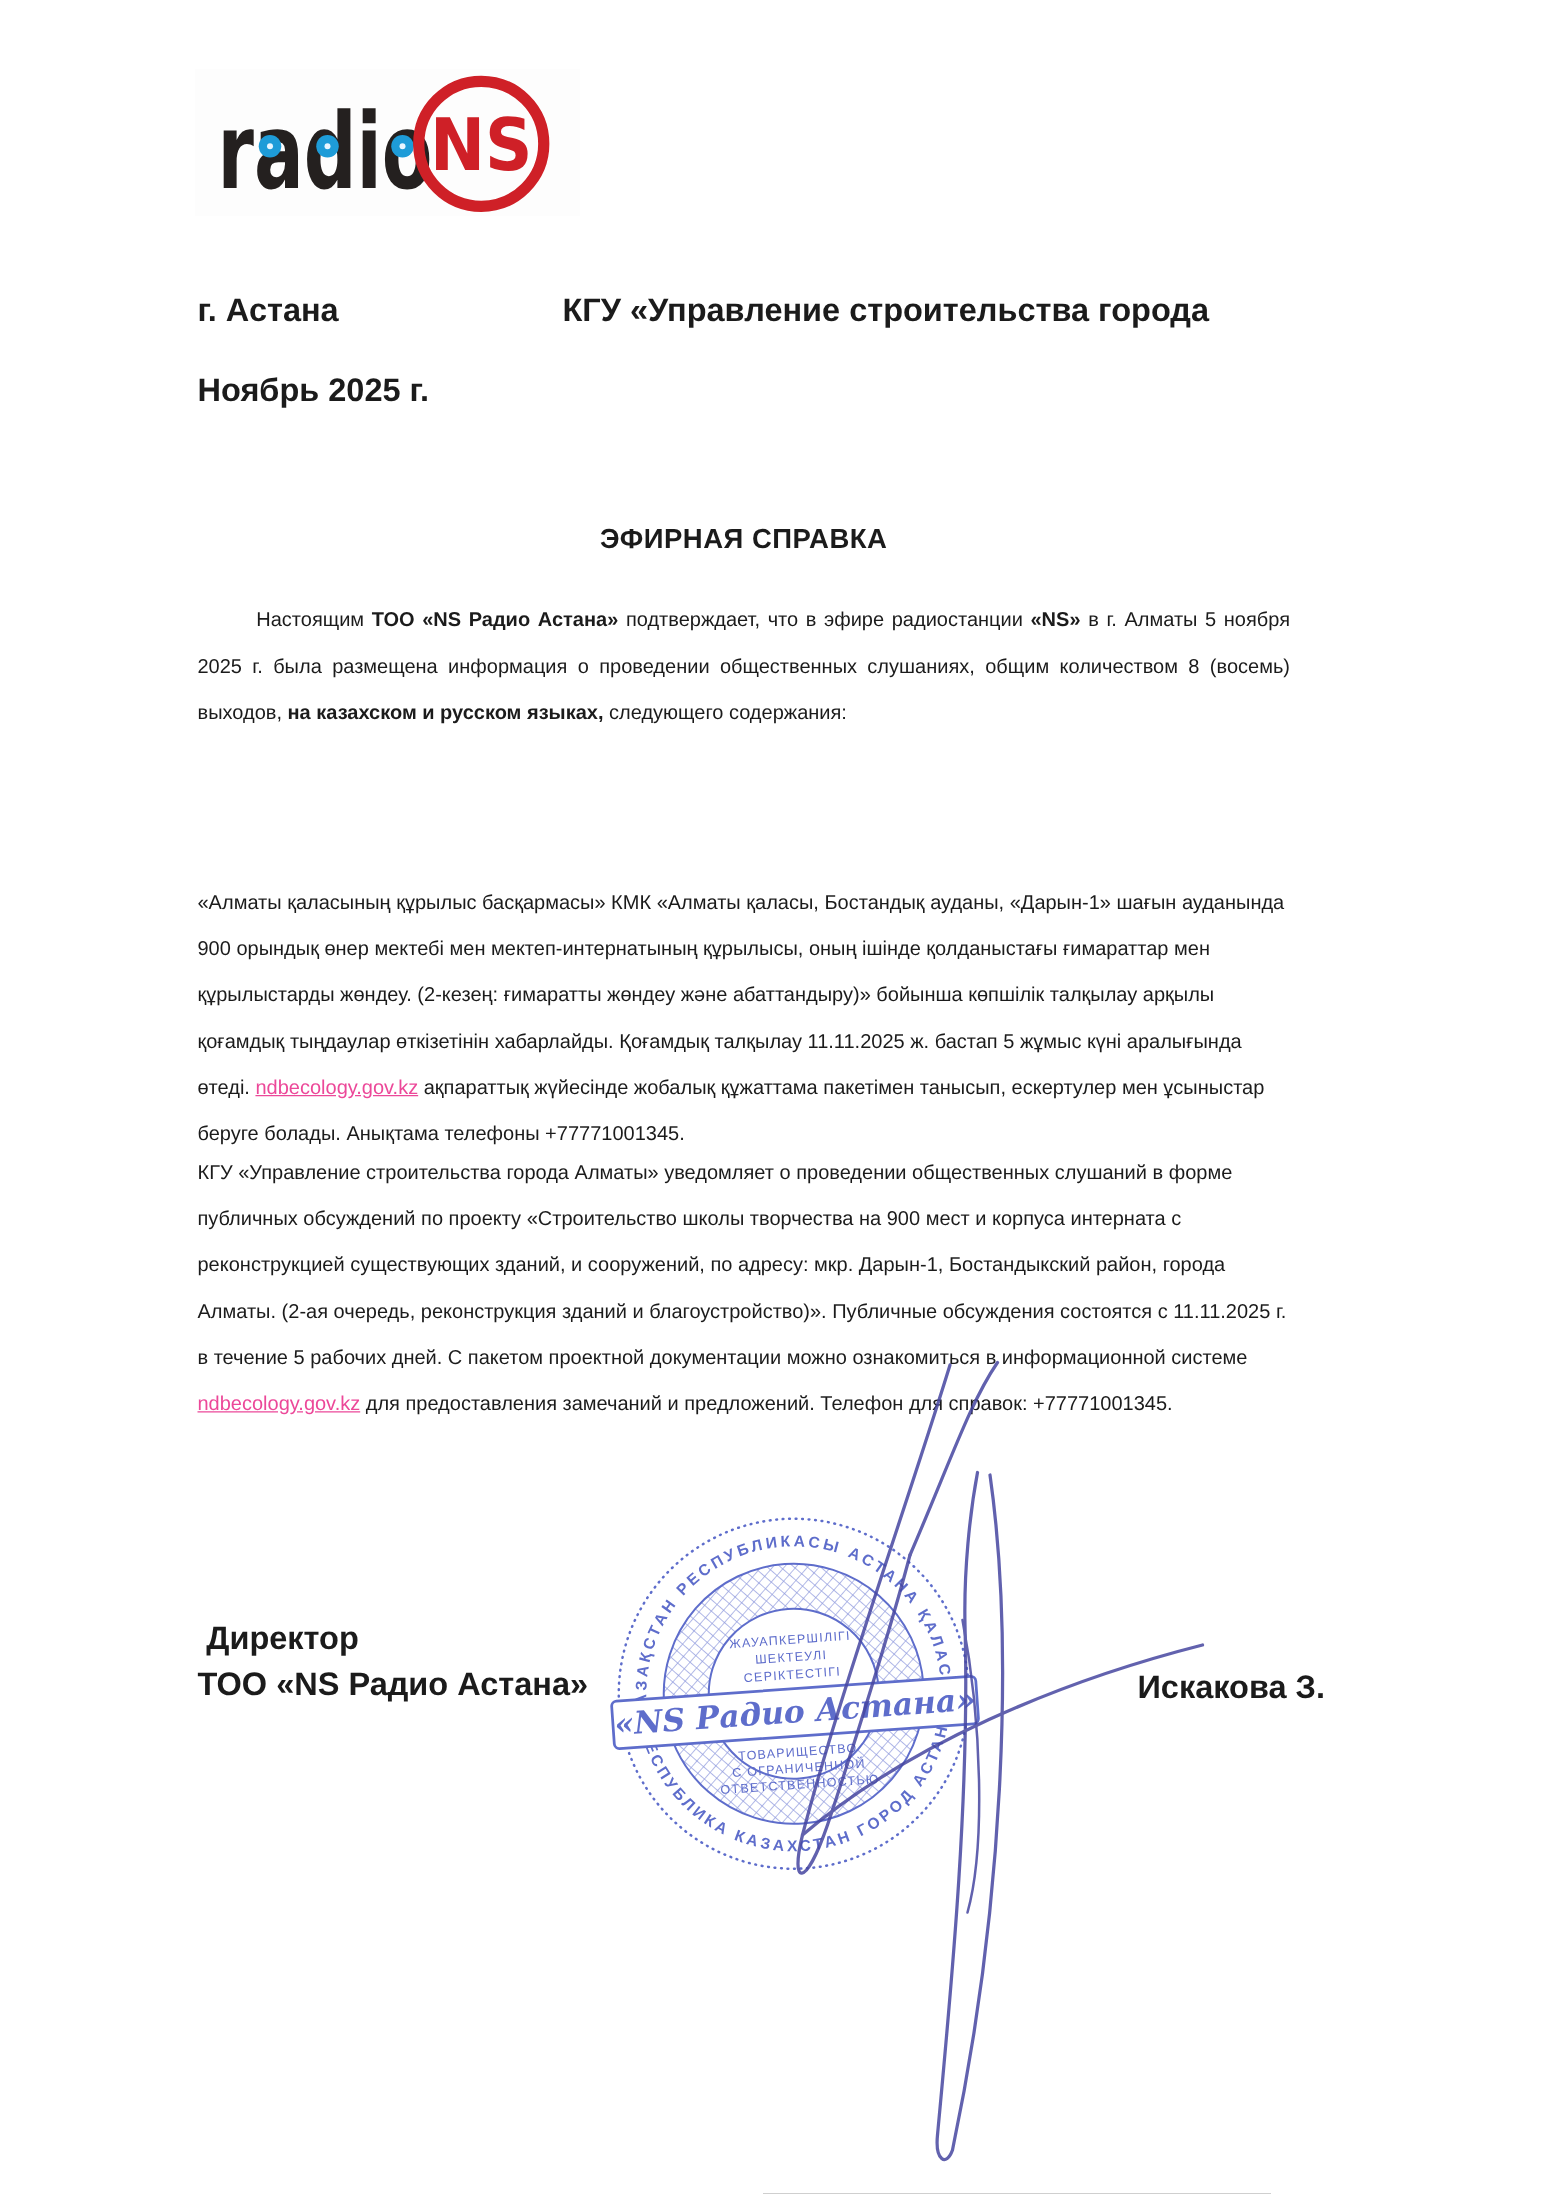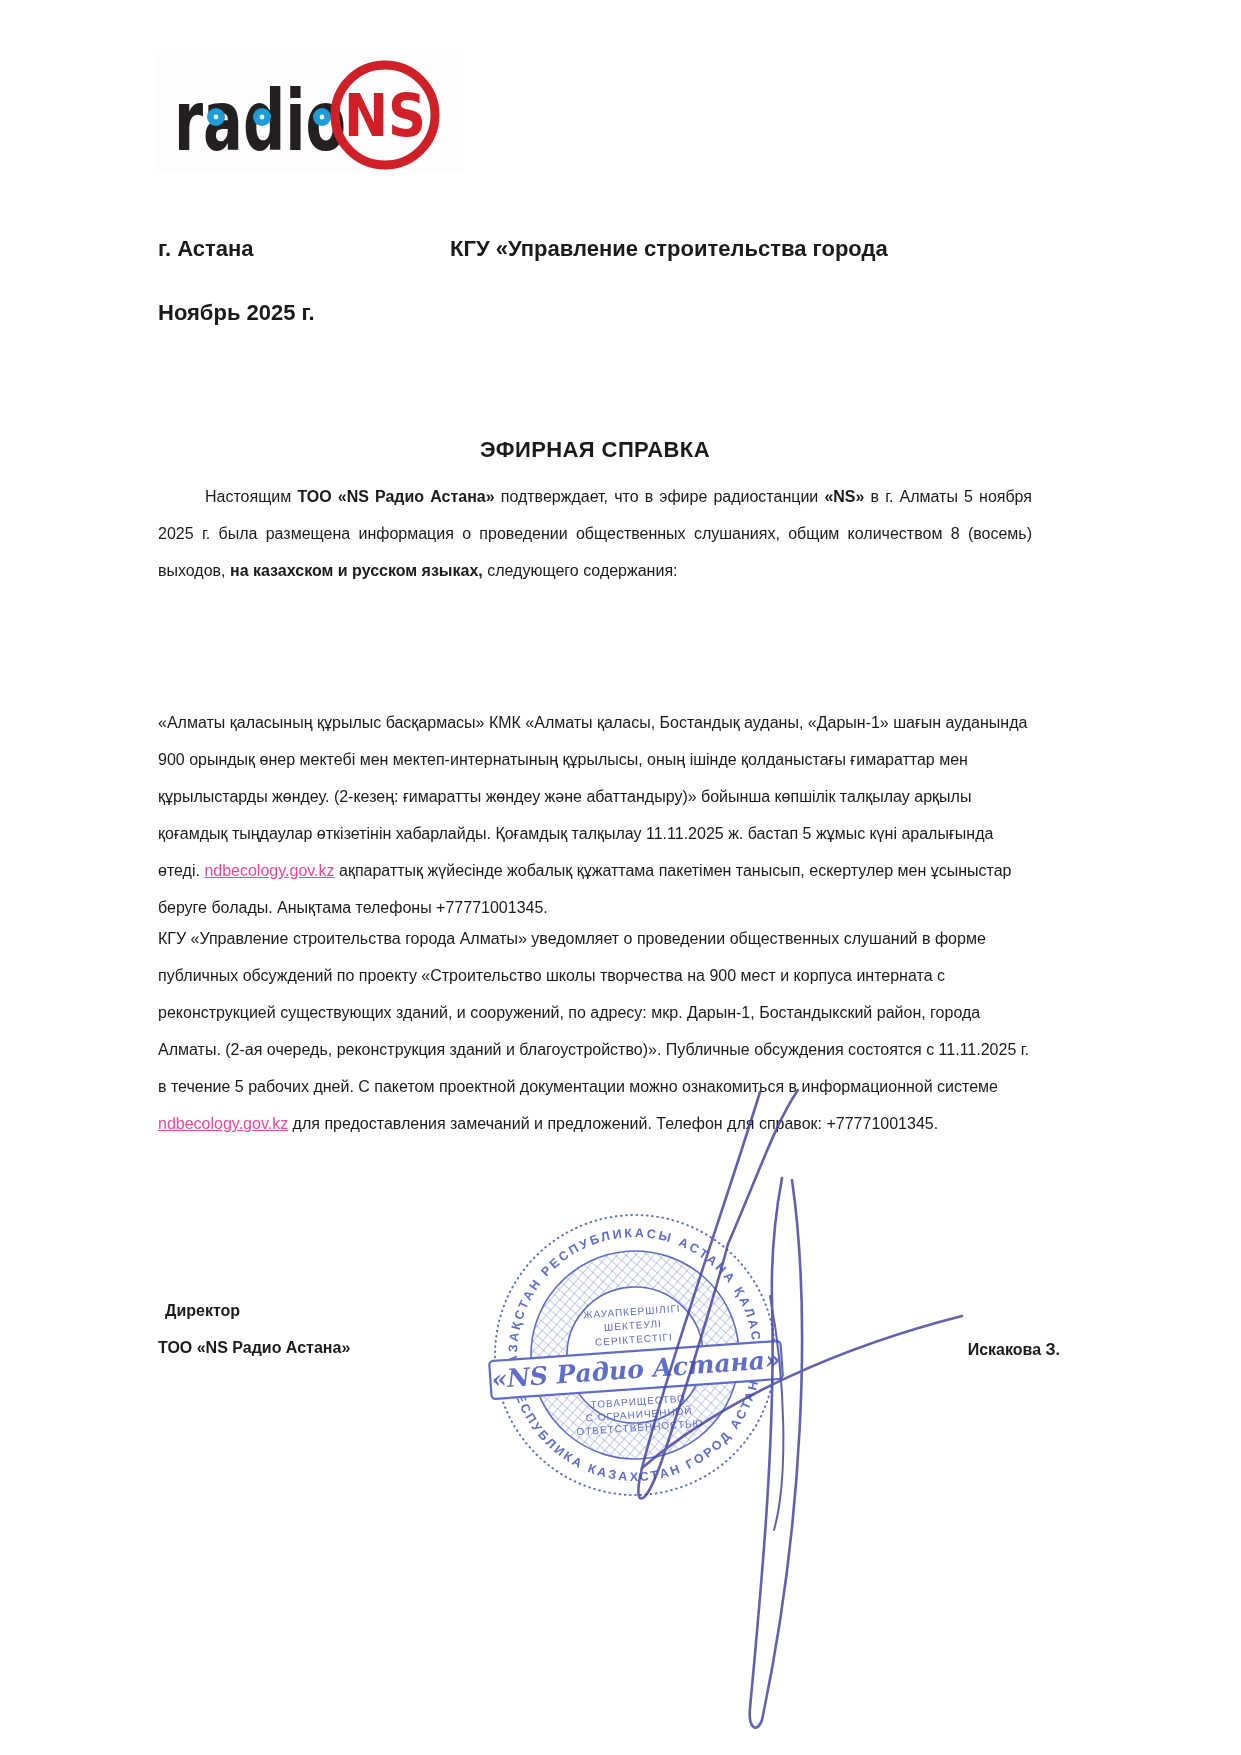--- a/index.html
+++ b/index.html
@@ -7,31 +7,31 @@
     position:relative;
     width:1241px;height:1755px;
     background:#ffffff;
     margin:0 auto;
     overflow:hidden;
     font-family:"Liberation Sans", sans-serif;
     color:#1b1b1b;
   }
   .abs{position:absolute;}
   .logo-box{left:156px;top:55px;width:308px;height:118px;background:#fdfdfd;}
-  .hdr{font-size:22px;font-weight:700;line-height:37px;}
+  .hdr{font-size:26px;font-weight:700;line-height:37px;}
   .hdr-left{left:158px;top:230px;}
   .hdr-right{left:450px;top:230px;width:582px;}
   .hdr-date{left:158px;top:294px;}
-  .doc-title{left:158px;top:418px;width:874px;text-align:center;font-size:22px;font-weight:700;letter-spacing:.4px;margin-top:19px;}
+  .doc-title{left:158px;top:418px;width:874px;text-align:center;font-size:22px;font-weight:700;letter-spacing:.4px;}
   .para{left:158px;width:874px;font-size:16px;line-height:37px;text-align:left;}
   .para-intro{top:478px;text-indent:47px;text-align:justify;}
   .para-kz{top:704px;}
   .para-ru{top:920px;}
   .doclink{color:#ec4899;cursor:pointer;}
-  .sig{font-size:16px;font-weight:700;line-height:37px;}
+  .sig{font-size:26px;font-weight:700;line-height:37px;}
   .sig-pos{left:165px;top:1292px;}
   .sig-co{left:158px;top:1329px;}
   .sig-name{left:660px;top:1331px;width:400px;text-align:right;}
   .stamp-wrap{left:455px;top:1175px;width:360px;height:360px;pointer-events:none;}
   .sign-wrap{left:430px;top:1060px;width:600px;height:695px;pointer-events:none;}
   svg text{user-select:none;}
 </style>
 </head>
 <body>
 

